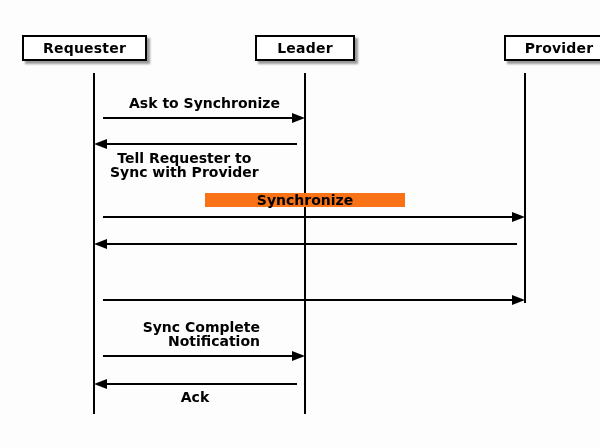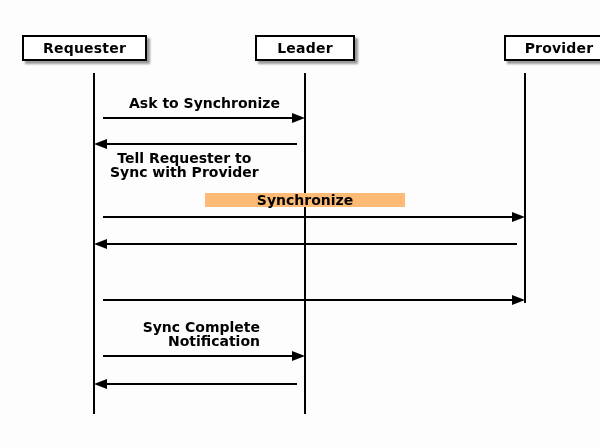--- a/index.html
+++ b/index.html
@@ -37,21 +37,21 @@
   .a2{left:94px; width:203px;top:139px;}
   .a3{left:103px;width:422px;top:212px;}
   .a4{left:94px; width:423px;top:239px;}
   .a5{left:103px;width:422px;top:295px;}
   .a6{left:103px;width:202px;top:351px;}
   .a7{left:94px; width:203px;top:379px;}
   
   .msg{position:absolute;line-height:14px;white-space:pre-line;}
   .lbl1{left:94px;top:96px;width:221px;text-align:center;}
   .lbl2{left:110px;top:151px;text-align:center;}
-  .lbl3{left:205px;top:193px;width:200px;text-align:center;background:#fdba74;}
+  .lbl3{left:205px;top:193px;width:200px;text-align:center;background:#f97316;}
   .lbl4{left:148px;top:250px;width:300px;text-align:center;background:#fdfdfd;}
   .lbl5{left:100px;top:320px;width:160px;text-align:right;}
   .lbl6{left:145px;top:390px;width:100px;text-align:center;}
 </style>
 </head>
 <body>
 
 <div class="canvas">
 
   <div class="pbox requester">
@@ -96,14 +96,15 @@
     <div class="shaft"></div>
     <div class="head"></div>
   </div>
 
   <div class="msg lbl1">Ask to Synchronize</div>
   <div class="msg lbl2">Tell Requester to
 Sync with Provider</div>
   <div class="msg lbl3">Synchronize</div>
   <div class="msg lbl5">Sync Complete
 Notification</div>
+  <div class="msg lbl6">Ack</div>
 
 </div>
 
 </body></html>

